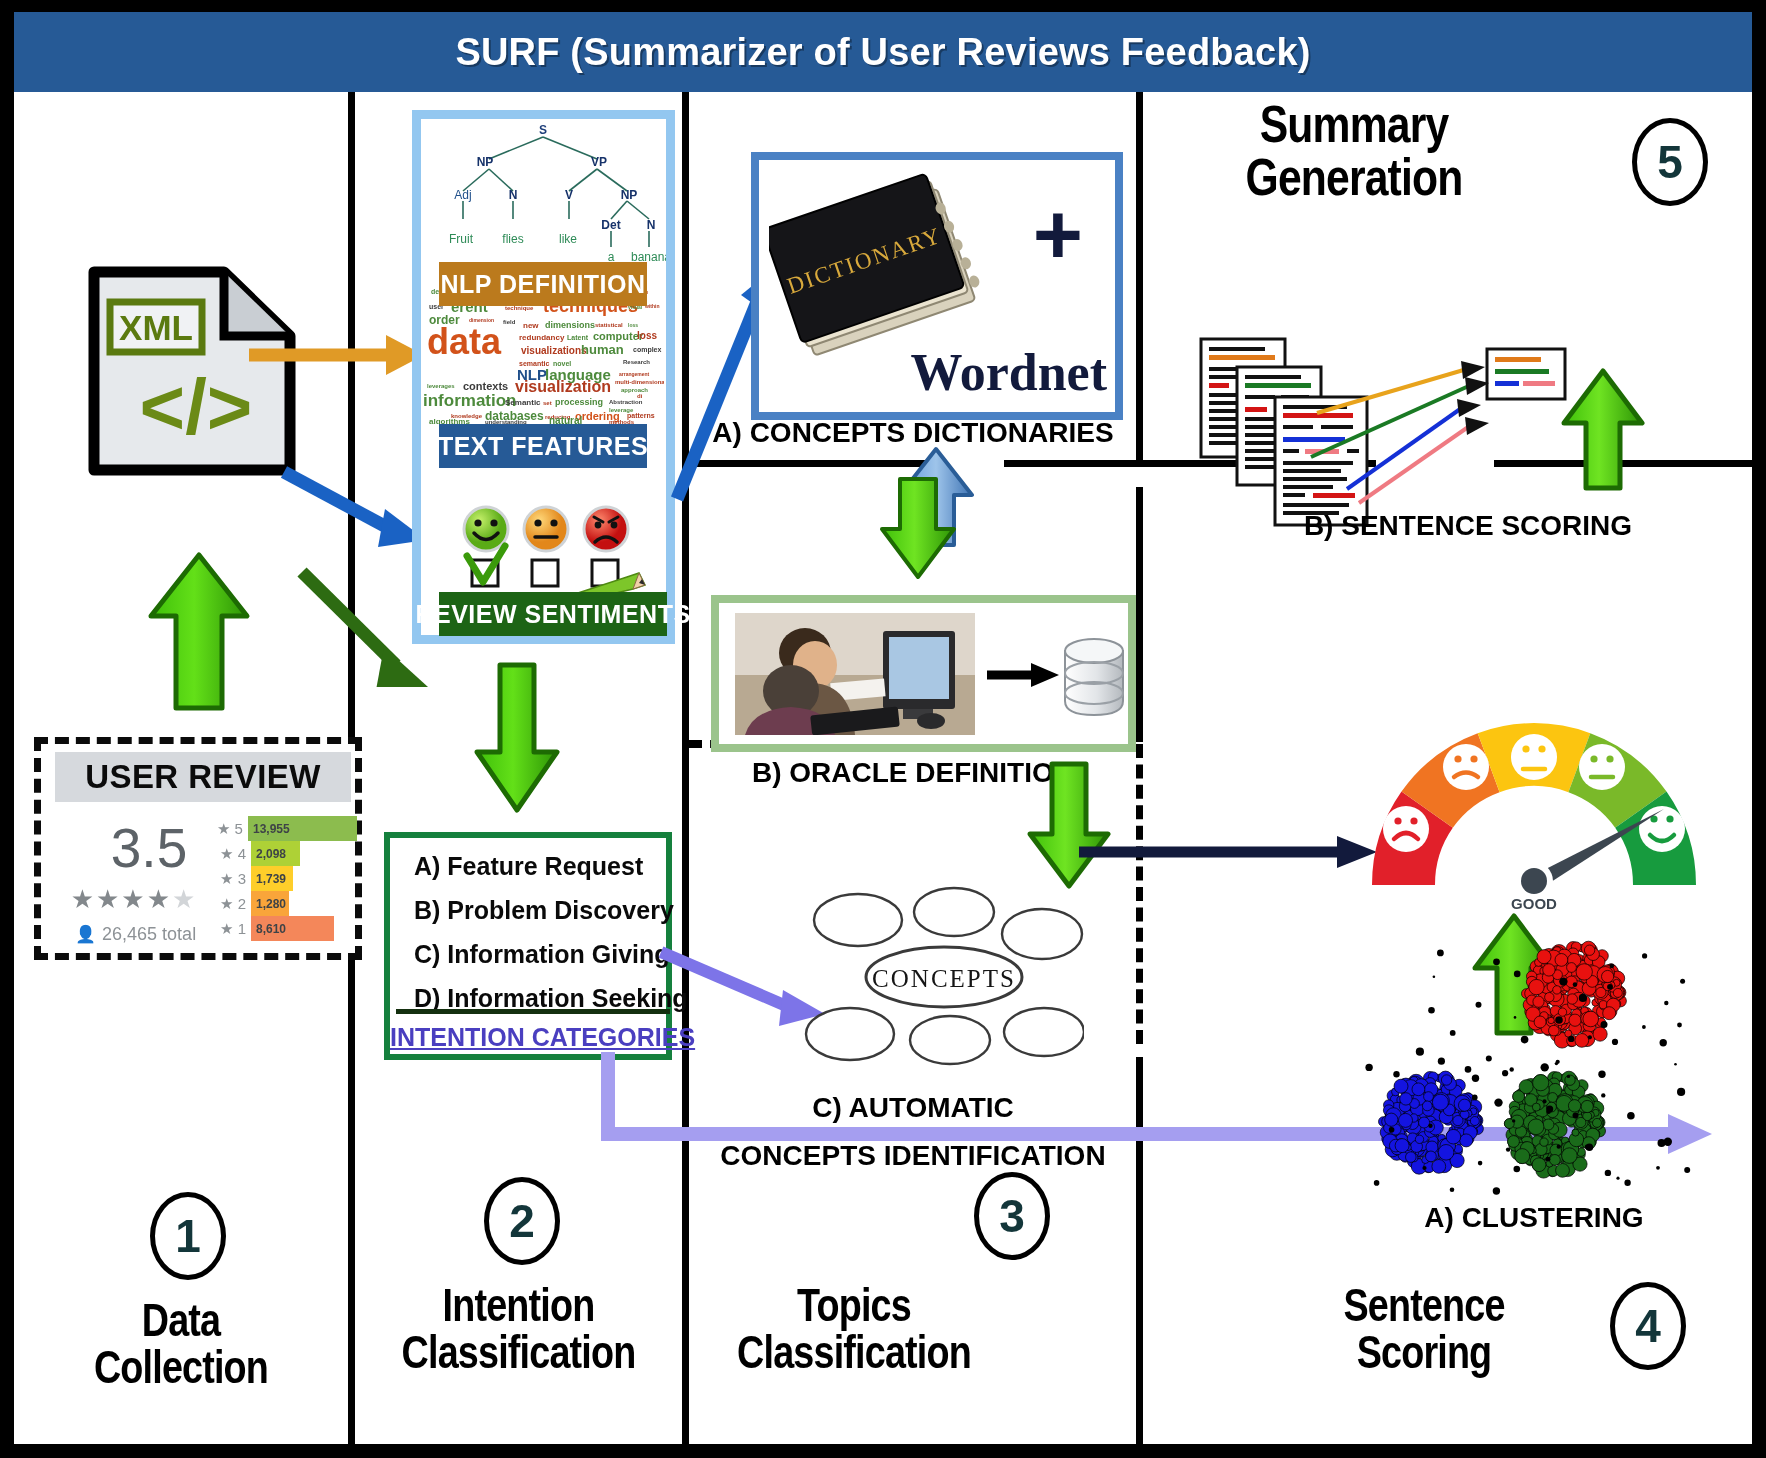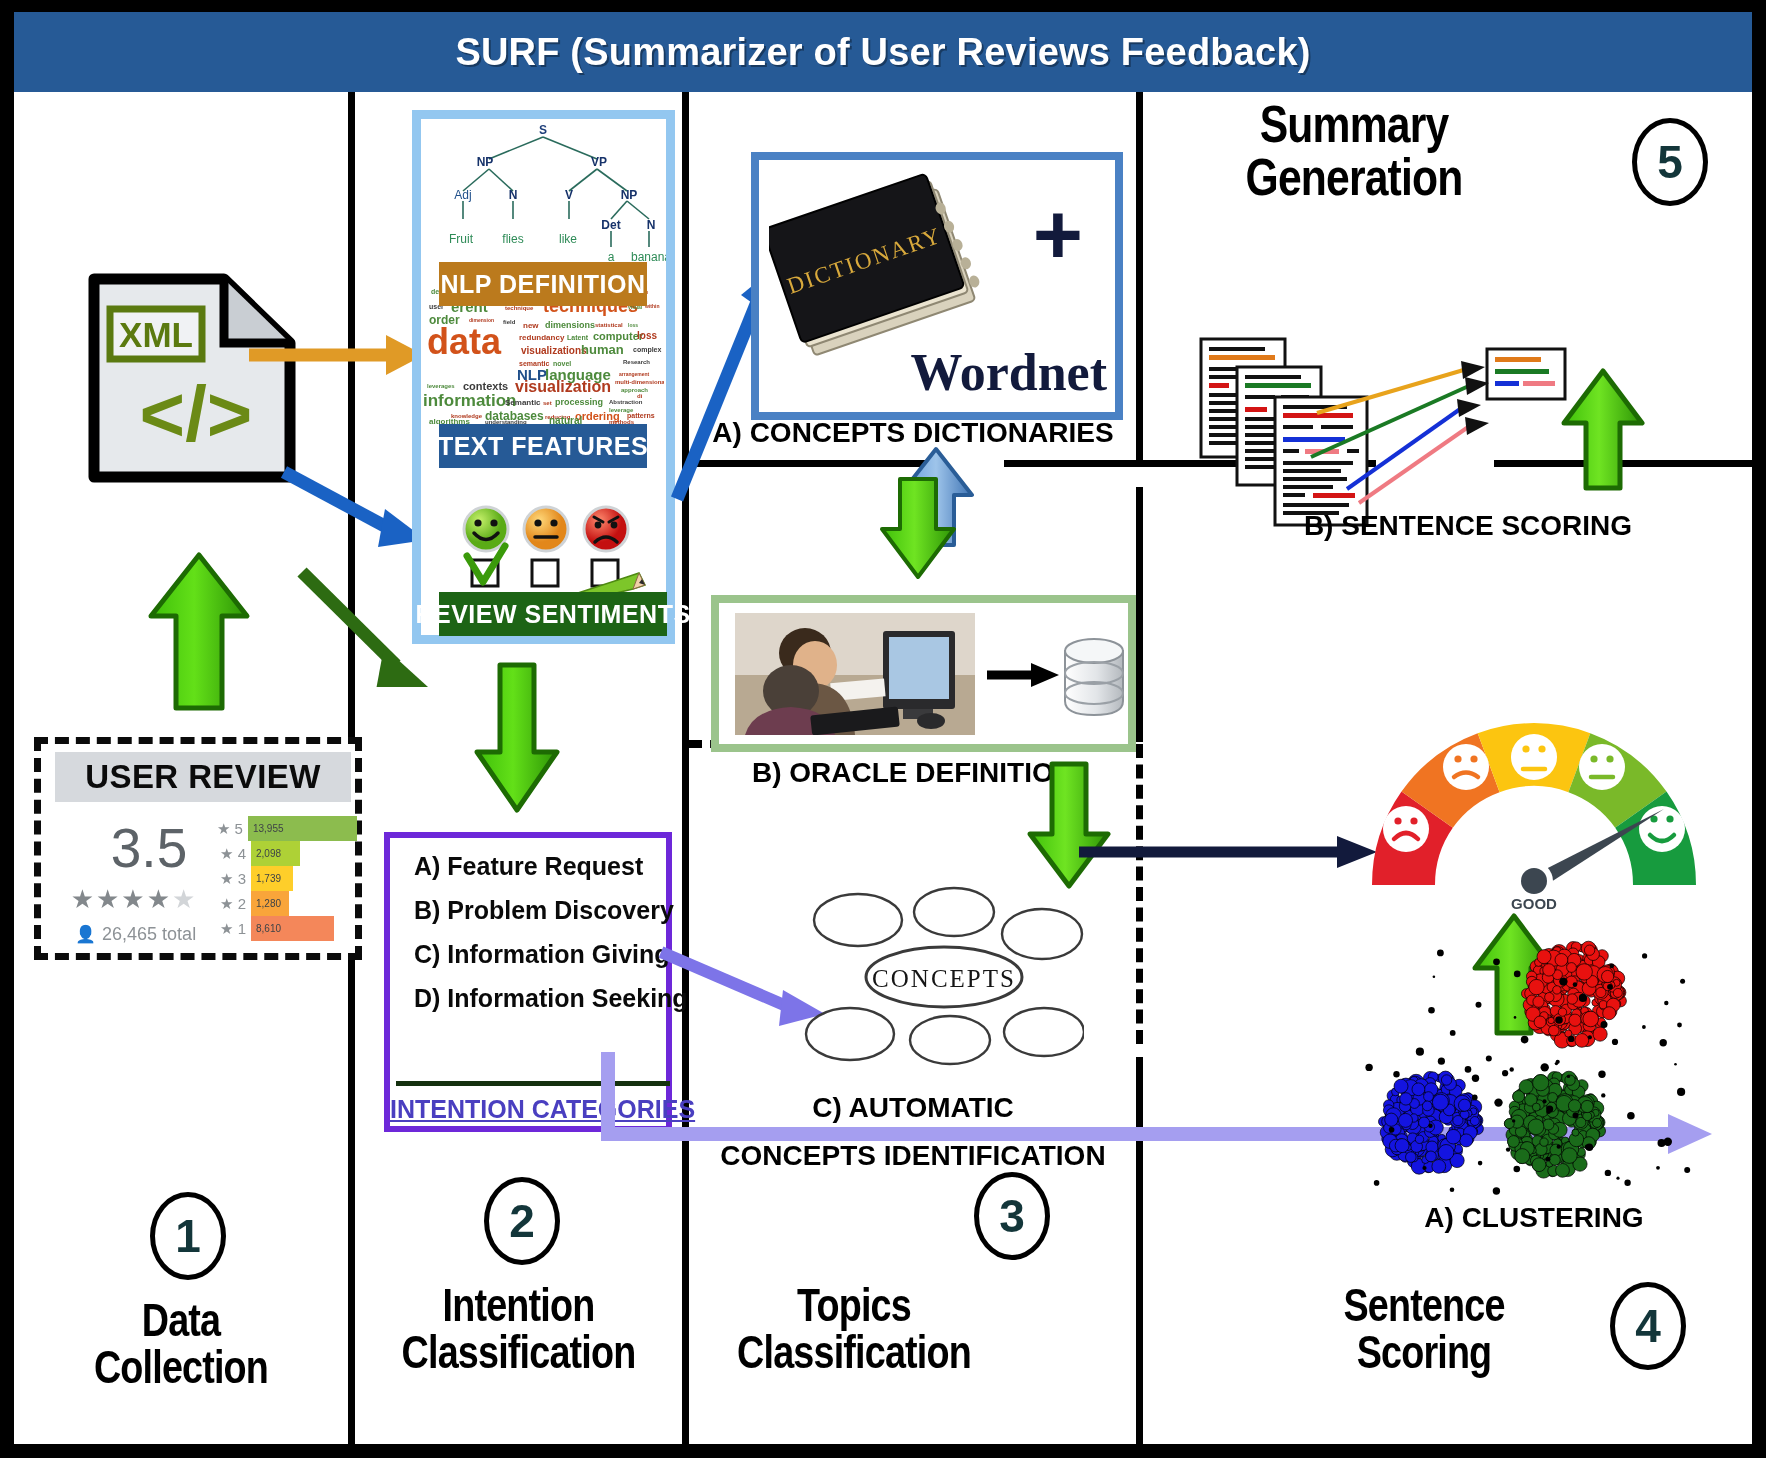--- a/index.html
+++ b/index.html
@@ -86,21 +86,21 @@
     border-radius: 50%;
     color: #13363a;
     font-size: 46px;
     font-weight: bold;
     display: flex; align-items: center; justify-content: center;
   }
 
   
   .xmlfile {
     position: absolute;
-    left: 70px; top: 173px;
+    left: 70px; top: 166px;
     width: 216px; height: 225px;
   }
 
   .reviewbox {
     position: absolute;
     left: 20px; top: 645px;
     width: 328px; height: 223px;
     border: 7px dashed #0b0b0b;
     background: #fff;
   }
@@ -126,21 +126,21 @@
   .stars-row .dim { color: #d2d5d8; }
   .totalline {
     position: absolute; left: 16px; top: 180px;
     width: 158px; text-align: center;
     font-size: 18px; color: #8d9296;
   }
   .histo { position: absolute; left: 176px; top: 72px; width: 140px; }
   .hrow { display: flex; align-items: center; height: 25px; }
   .hrow .lbl { width: 34px; font-size: 15px; color: #8d9296; text-align: right; padding-right: 5px; white-space: nowrap;}
   .hrow .bar { height: 25px; display: flex; align-items: center; padding-left: 5px;
-               font-size: 10px; color: #3e4347; font-weight: normal; }
+               font-size: 12px; color: #3e4347; font-weight: bold; }
 
   
   .featpanel {
     position: absolute;
     left: 398px; top: 18px;
     width: 263px; height: 534px;
     border: 9px solid #93c7f0;
     background: #fff;
   }
   .parsetree {
@@ -161,22 +161,22 @@
     color: #fff; font-weight: bold; font-size: 25px; letter-spacing: .5px;
     white-space: nowrap;
   }
   .b-nlp  { left: 18px; top: 143px; width: 208px; background: #bb7a1d; }
   .b-text { left: 18px; top: 305px; width: 208px; background: #265a96; }
   .b-sent { left: 18px; top: 473px; width: 228px; background: #1d6415; }
 
   .intentbox {
     position: absolute;
     left: 370px; top: 740px;
-    width: 288px; height: 300px;
-    border: 6px solid #6d28d9;
+    width: 288px; height: 228px;
+    border: 6px solid #15803d;
     background: #fff;
     padding: 14px 0 0 0;
   }
   .intentbox .it {
     font-size: 25px; font-weight: bold; color: #0a0a0a;
     padding: 0 0 0 24px; margin-bottom: 15px; white-space: nowrap;
   }
   .intentbox .rule {
     position: absolute; left: 6px; bottom: 40px; width: 274px; height: 5px; background: #14300f;
   }

